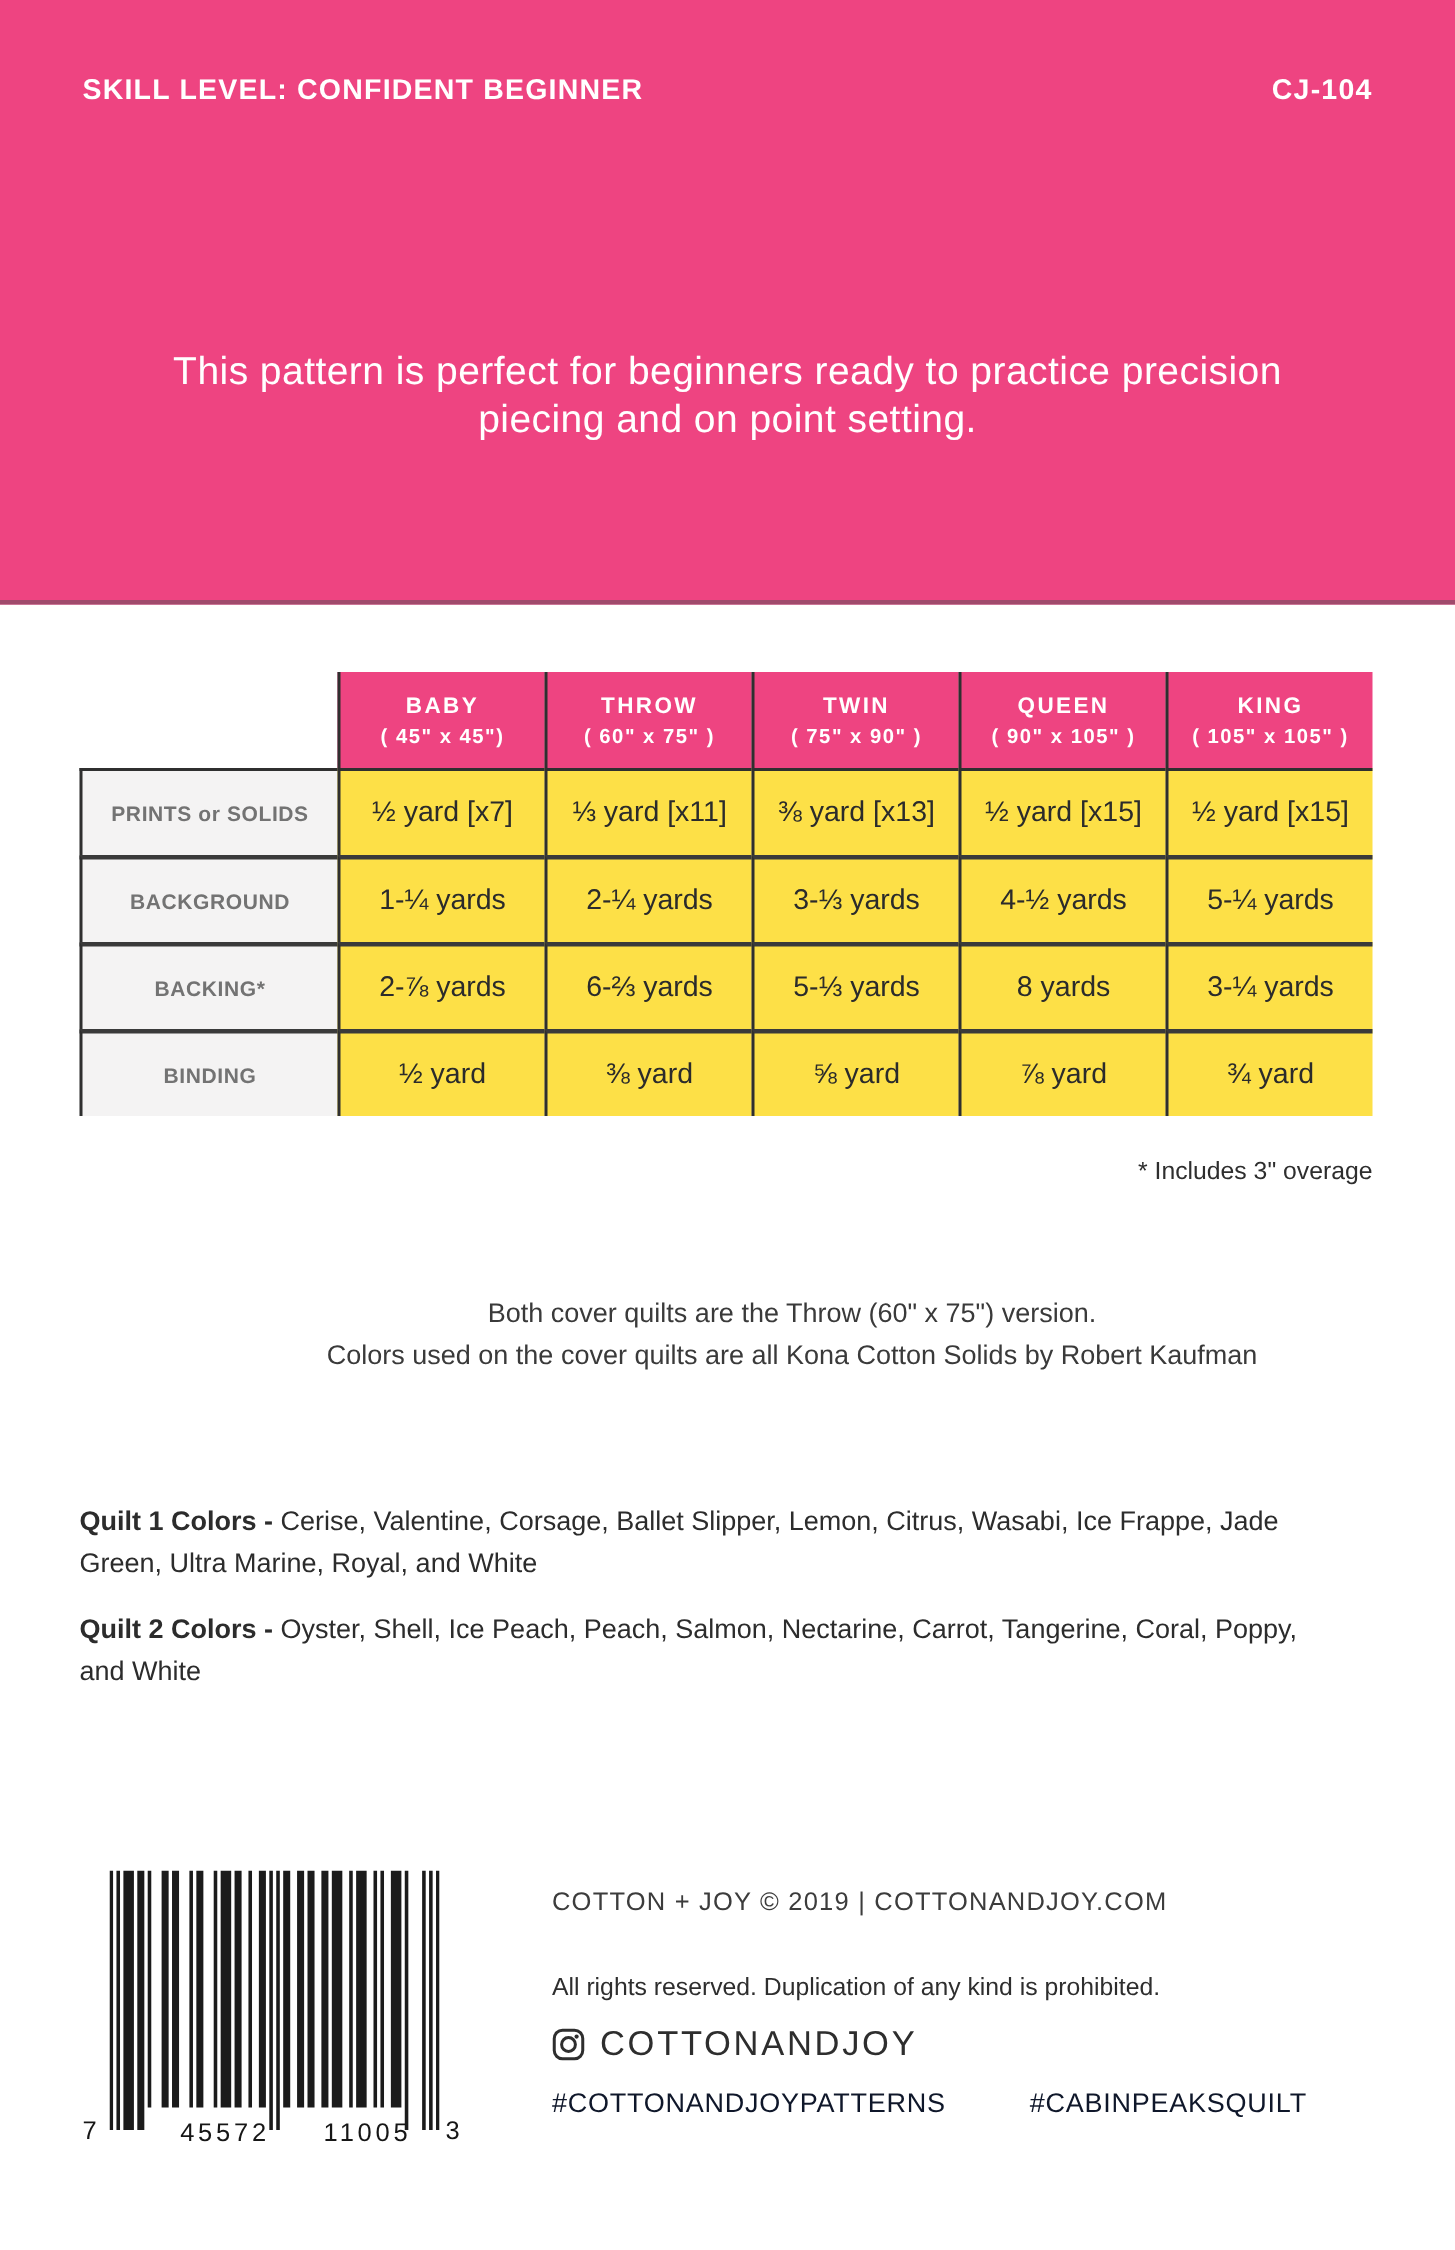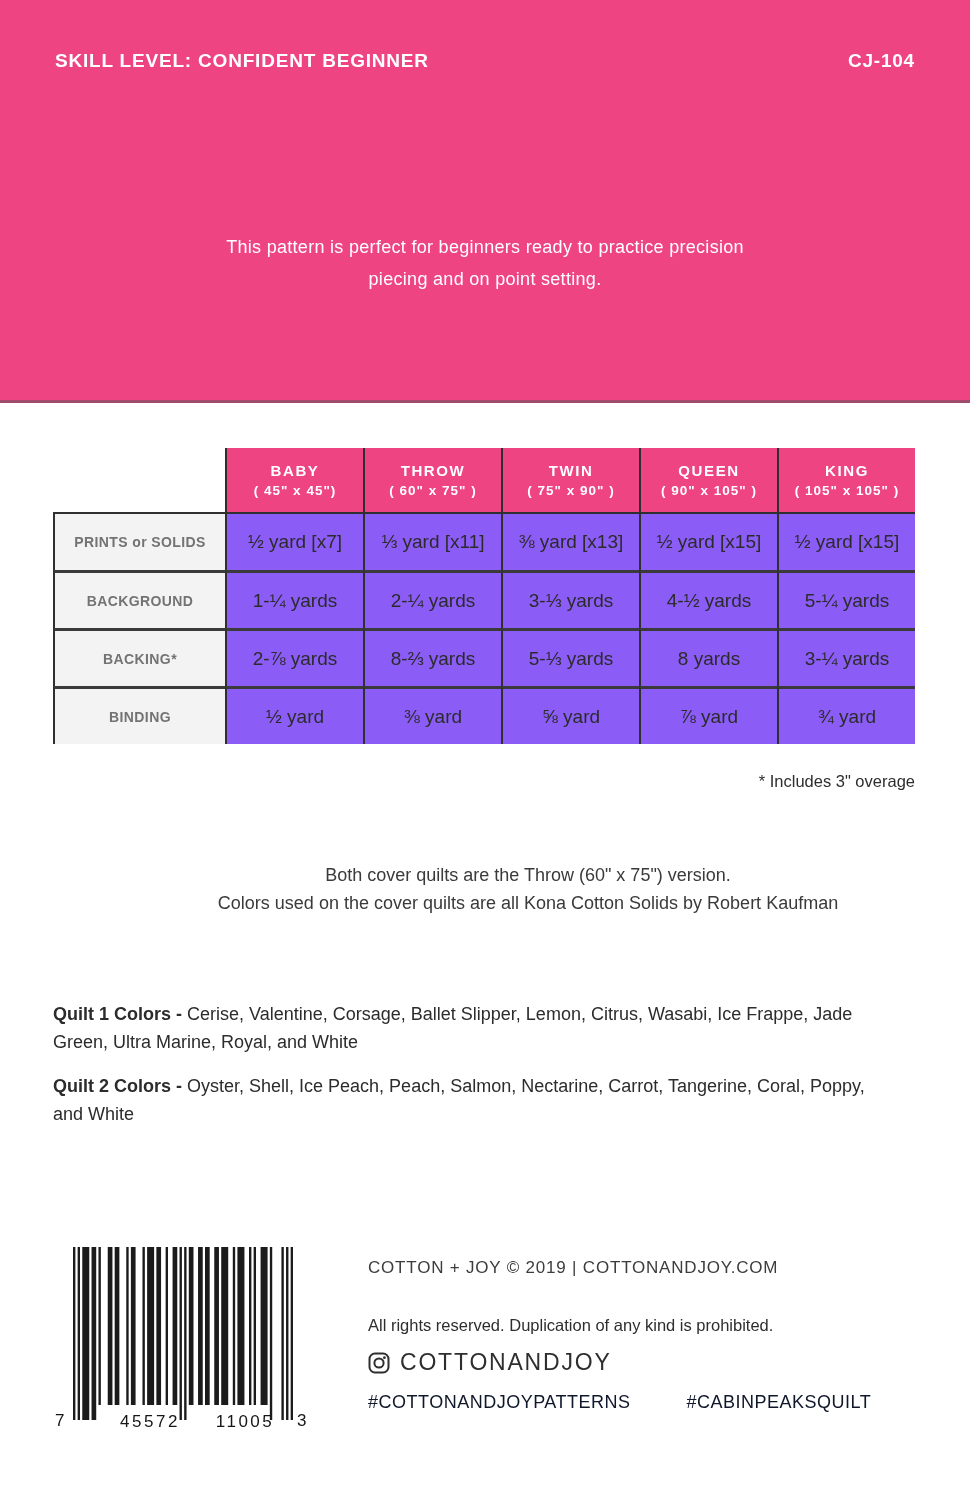--- a/index.html
+++ b/index.html
@@ -8,33 +8,33 @@
     font-family:"Liberation Sans","DejaVu Sans",sans-serif;color:#2e2e2e;
   }
   
   .pink-header{
     position:absolute;top:0;left:0;width:970px;height:403px;
     background:var(--pink,#EE4481);border-bottom:3px solid #a04a6c;box-sizing:border-box;
   }
   .skill-row{position:absolute;top:50px;left:55px;right:55px;display:flex;justify-content:space-between;}
   .skill-row span{color:#fff;font-weight:700;font-size:19px;letter-spacing:0.8px;}
   .intro1{position:absolute;top:166px;left:0;width:100%;text-align:center;color:#fff;font-size:21.5px;letter-spacing:0.3px;}
-  .intro2{position:absolute;top:231px;left:0;width:100%;text-align:center;color:#fff;font-size:18px;line-height:32px;letter-spacing:0.3px;}
+  .intro2{position:absolute;top:231px;left:0;width:100%;text-align:center;color:#fff;font-size:26px;line-height:32px;letter-spacing:0.3px;}
   
   .yardage{
     position:absolute;top:448px;left:53px;
     display:grid;grid-template-columns:172px repeat(5,138px);
     grid-template-rows:64px 58px 58px 58px 58px;
   }
   .c{box-sizing:border-box;display:flex;align-items:center;justify-content:center;text-align:center;}
   .th{background:var(--pink,#EE4481);color:#fff;flex-direction:column;}
   .th .nm{font-size:15px;font-weight:700;letter-spacing:1.6px;}
   .th .sz{font-size:13.5px;font-weight:700;letter-spacing:1px;margin-top:4px;}
   .lab{background:#f4f3f3;font-weight:700;font-size:14px;letter-spacing:0.4px;color:#737373;border-left:2px solid #2f2f2f;}
-  .dat{background:#8b5cf6;font-size:19px;color:#2b2b2b;}
+  .dat{background:#fde047;font-size:19px;color:#2b2b2b;}
   .bl{border-left:2px solid #2f2f2f;}
   .r1{border-top:2px solid #2f2f2f;}
   .rt{border-top:3px solid #3a3a3a;}
   .footnote{position:absolute;top:772px;right:55px;font-size:16.5px;color:#2e2e2e;}
   
   .cover-note{position:absolute;top:861px;left:0;width:100%;text-align:center;font-size:18px;line-height:28px;color:#3a3a3a;padding-left:43px;}
   .quilt-p{position:absolute;left:53px;width:845px;font-size:18px;line-height:28px;color:#2c2c2c;}
   .quilt-p b{margin-right:5px;}
   .q1{top:982px;}
   .q2{top:1054px;}
@@ -102,21 +102,21 @@
 
     <div class="c lab rt">BACKGROUND</div>
     <div class="c dat bl rt">1-¼ yards</div>
     <div class="c dat bl rt">2-¼ yards</div>
     <div class="c dat bl rt">3-⅓ yards</div>
     <div class="c dat bl rt">4-½ yards</div>
     <div class="c dat bl rt">5-¼ yards</div>
 
     <div class="c lab rt">BACKING*</div>
     <div class="c dat bl rt">2-⅞ yards</div>
-    <div class="c dat bl rt">8-⅔ yards</div>
+    <div class="c dat bl rt">6-⅔ yards</div>
     <div class="c dat bl rt">5-⅓ yards</div>
     <div class="c dat bl rt">8 yards</div>
     <div class="c dat bl rt">3-¼ yards</div>
 
     <div class="c lab rt">BINDING</div>
     <div class="c dat bl rt">½ yard</div>
     <div class="c dat bl rt">⅜ yard</div>
     <div class="c dat bl rt">⅝ yard</div>
     <div class="c dat bl rt">⅞ yard</div>
     <div class="c dat bl rt">¾ yard</div>

